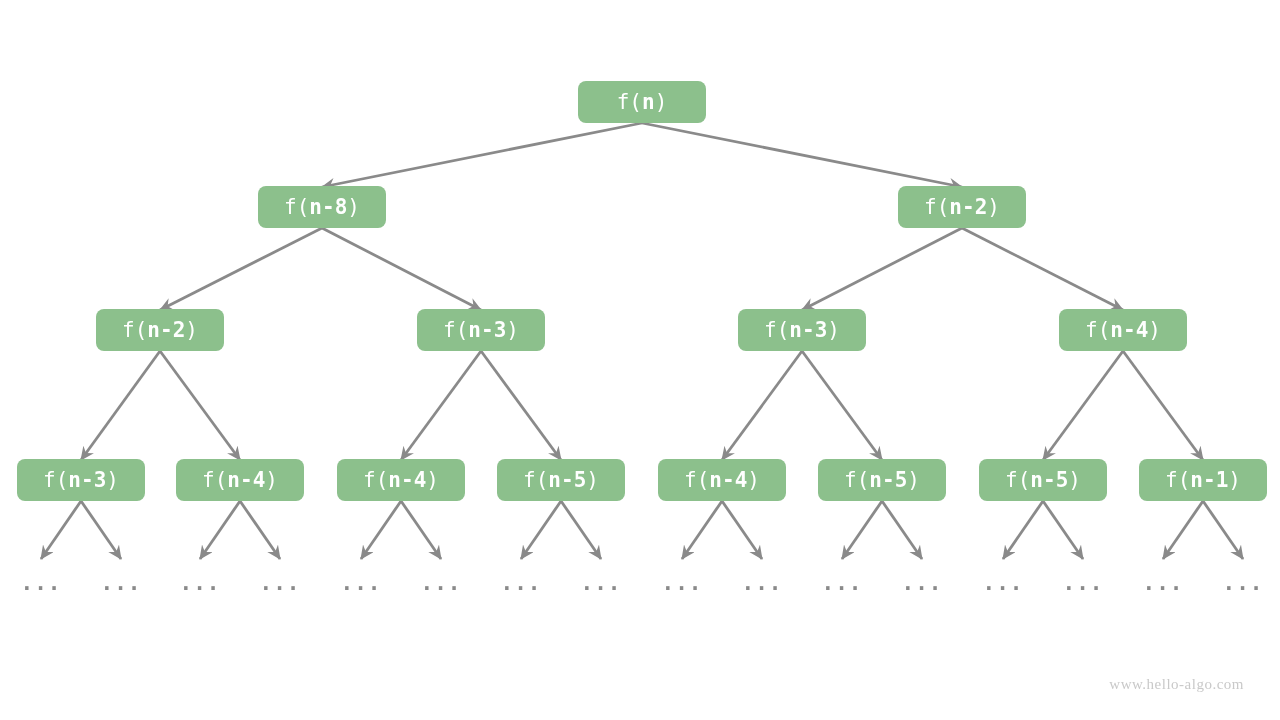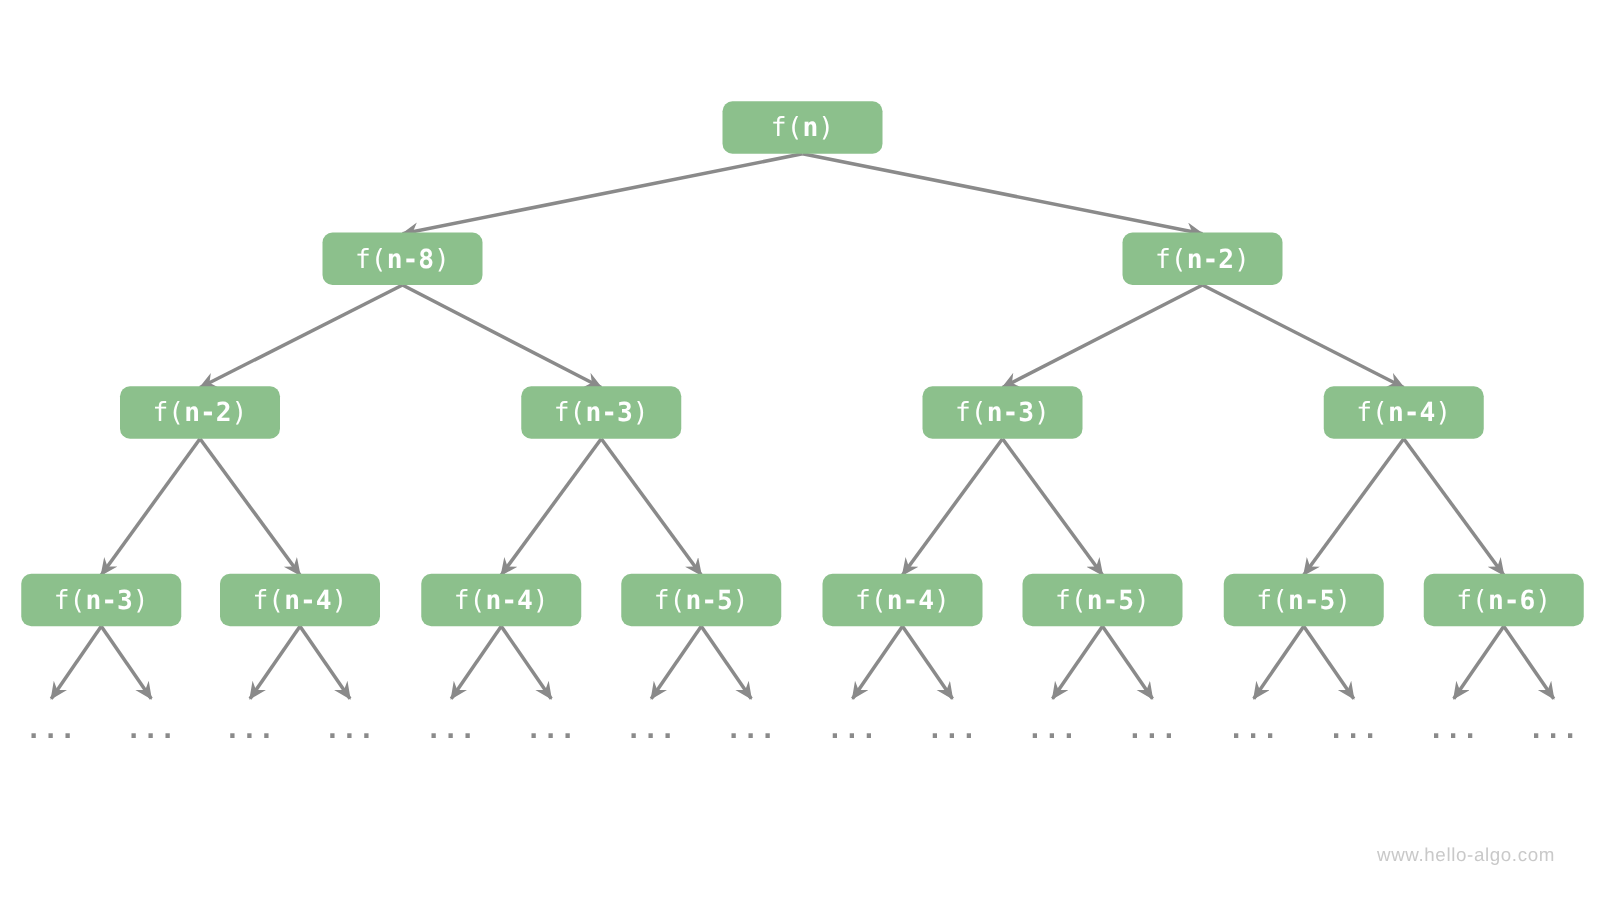--- a/index.html
+++ b/index.html
@@ -26,21 +26,21 @@
   }
   .node .var{font-weight:700;}
   .leaf{
     position:absolute;width:64px;height:24px;
     display:flex;align-items:center;justify-content:center;
     color:var(--ellipsis);font-size:21px;font-weight:700;letter-spacing:1px;
   }
   .watermark{
     position:absolute;right:36px;top:676px;
     color:var(--watermark);font-size:15px;letter-spacing:0.5px;
-    font-family:Liberation Sans, sans-serif;
+    font-family:Liberation Serif, serif;
   }
 </style>
 </head>
 <body>
 
 <div class="stage">
   <svg id="edge-svg" width="1280" height="720" viewBox="0 0 1280 720">
     <defs>
       <marker id="arrowhead" markerUnits="userSpaceOnUse" markerWidth="16" markerHeight="14" refX="13" refY="6.5" orient="auto">
         <path d="M0,0 L14,6.5 L0,13 L4.5,6.5 Z" fill="#8A8A8A"></path>
@@ -145,21 +145,21 @@
         <span class="var">n-5</span>
         <span>)</span>
       </div>
       <div class="node" style="left: 979px; top: 459px;">
         <span>f(</span>
         <span class="var">n-5</span>
         <span>)</span>
       </div>
       <div class="node" style="left: 1139px; top: 459px;">
         <span>f(</span>
-        <span class="var">n-6</span>
+        <span class="var">n-1</span>
         <span>)</span>
       </div>
       <div class="leaf" style="left: 9px; top: 571px;">...</div>
       <div class="leaf" style="left: 89px; top: 571px;">...</div>
       <div class="leaf" style="left: 168px; top: 571px;">...</div>
       <div class="leaf" style="left: 248px; top: 571px;">...</div>
       <div class="leaf" style="left: 329px; top: 571px;">...</div>
       <div class="leaf" style="left: 409px; top: 571px;">...</div>
       <div class="leaf" style="left: 489px; top: 571px;">...</div>
       <div class="leaf" style="left: 569px; top: 571px;">...</div>

